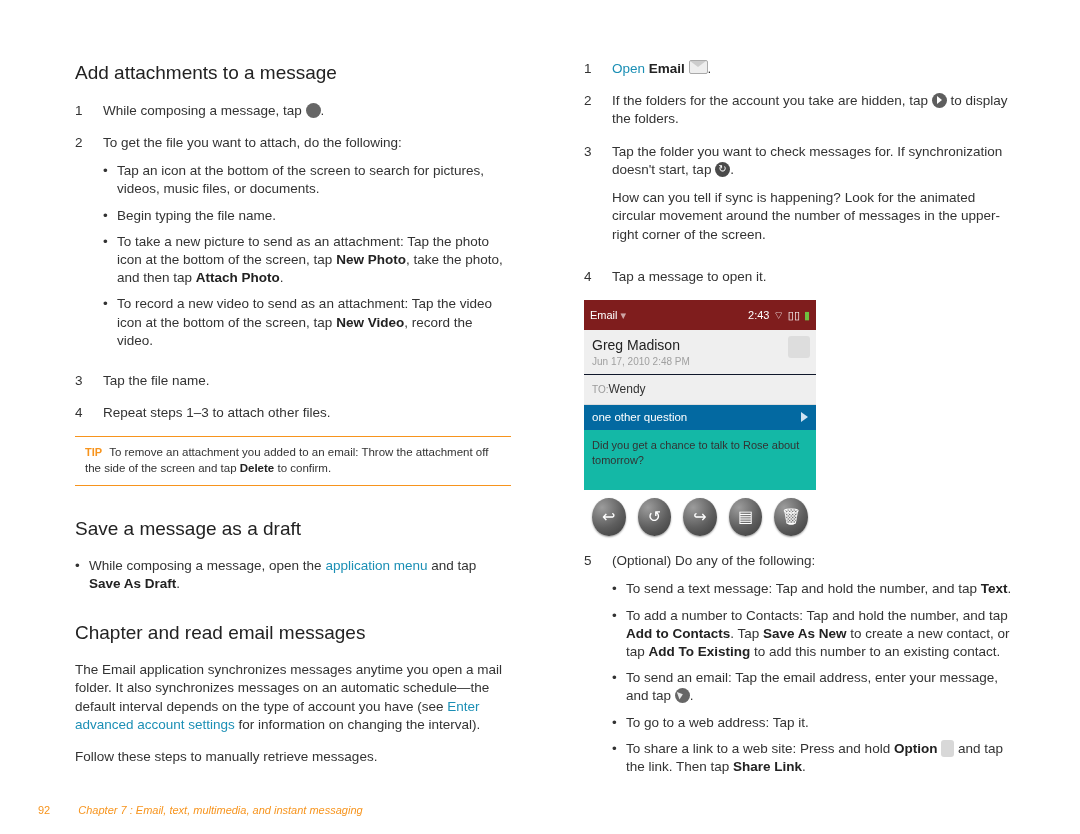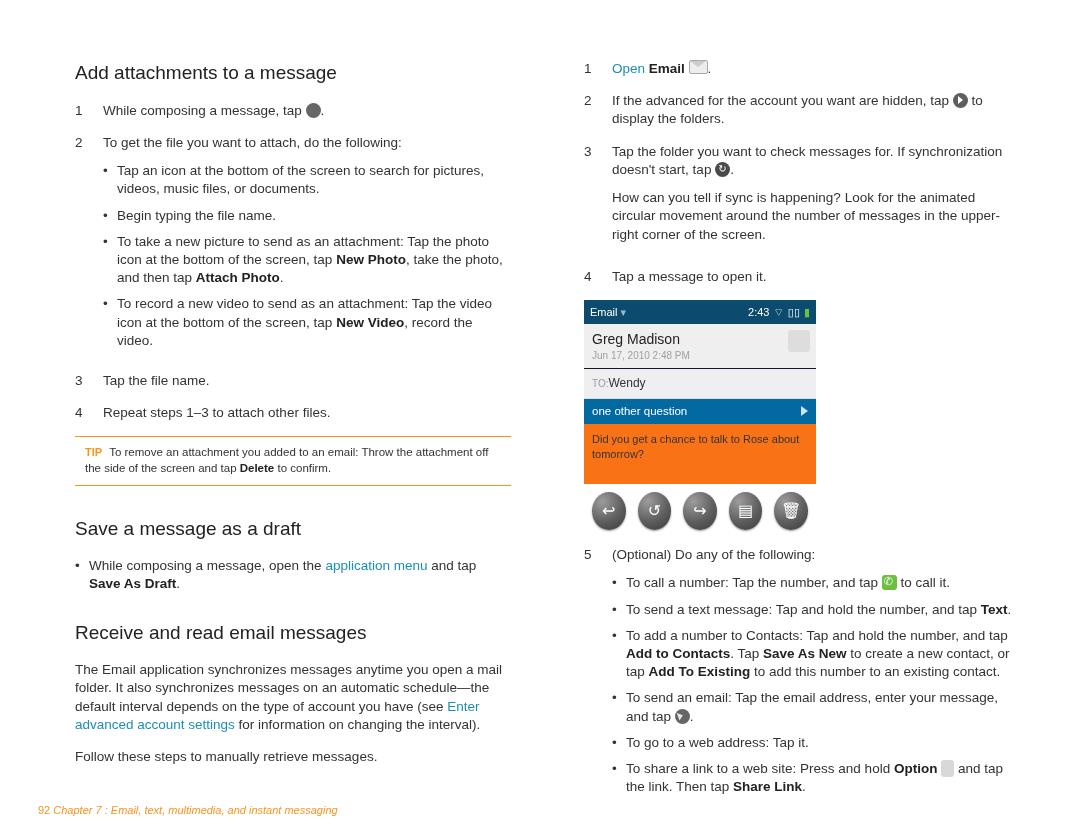--- a/index.html
+++ b/index.html
@@ -121,21 +121,21 @@
     content:"";position:absolute;left:3px;top:3px;
     border-left:5px solid #e8e8e8;border-top:4px solid transparent;border-bottom:4px solid transparent;transform:rotate(-20deg);
   }
 
   
   .phone-mock {
     width: 232px;
     margin: 4px 0 10px 0;
   }
   .pm-statusbar{
-    background:#0c4a6e;color:#fff;height:24px;display:flex;align-items:center;justify-content:space-between;
+    background:#7f1d1d;color:#fff;height:30px;display:flex;align-items:center;justify-content:space-between;
     padding:0 6px;font-size:11px;margin-top:8px;
   }
   .pm-statusbar .r{display:flex;gap:4px;align-items:center;}
   .pm-header{
     background:#efefef;padding:6px 8px;position:relative;border-bottom:1px solid #0f172a;
   }
   .pm-header .from{font-size:14px;color:#222;}
   .pm-header .date{font-size:10px;color:#a0a0a0;}
   .pm-header .corner{
     position:absolute;right:6px;top:6px;width:22px;height:22px;background:#ddd;border-radius:3px;
@@ -143,38 +143,38 @@
   .pm-to{
     background:#efefef;padding:6px 8px;font-size:12px;border-bottom:1px solid #ddd;
   }
   .pm-to .lbl{color:#9a9a9a;font-size:10px;margin-right:0;}
   .pm-subject{
     background:#0369a1;color:#fff;padding:5px 8px;font-size:11.5px;display:flex;justify-content:space-between;align-items:center;
   }
   .pm-subject .tri{
     width:0;height:0;border-left:7px solid #cfe3f2;border-top:5px solid transparent;border-bottom:5px solid transparent;
   }
-  .pm-body{background:#f97316;padding:8px;font-size:11px;min-height:44px;}
+  .pm-body{background:#14b8a6;padding:8px;font-size:11px;min-height:44px;}
   .pm-toolbar{
     display:flex;gap:12px;padding:8px 8px 6px 8px;background:#fff;
   }
   .pm-btn{
     width:38px;height:38px;border-radius:50%;
     background:radial-gradient(circle at 30% 25%, #9c9c9c 0%, #5e5e5e 55%, #3a3a3a 100%);
     box-shadow:0 1px 2px rgba(0,0,0,.4);
     display:flex;align-items:center;justify-content:center;color:#fff;font-size:16px;
   }
 
   .footer{
     position:absolute;
     bottom:18px;
     left:38px;
     font-size:11px;
   }
-  .footer .pg{color:#f7941d;margin-right:0;}
+  .footer .pg{color:#f7941d;margin-right:25px;}
   .footer .chap{color:#f7941d;font-style:italic;}
 </style>
 </head>
 <body>
 
 <div class="page">
 
   <div class="col">
     <h2>Add attachments to a message</h2>
 
@@ -217,40 +217,40 @@
       <span>To remove an attachment you added to an email: Throw the attachment off the side of the screen and tap </span><b>Delete</b><span> to confirm.</span>
     </div>
 
     <h2>Save a message as a draft</h2>
     <ul class="bullets" style="margin-bottom:26px">
       <li>
         <span>While composing a message, open the </span><span class="link">application menu</span><span> and tap </span><b>Save As Draft</b><span>.</span>
       </li>
     </ul>
 
-    <h2>Receive and read email messages</h2>
+    <h2>Chapter and read email messages</h2>
     <p>
       <span>The Email application synchronizes messages anytime you open a mail folder. It also synchronizes messages on an automatic schedule—the default interval depends on the type of account you have (see </span><span class="link">Enter advanced account settings</span><span> for information on changing the interval).</span>
     </p>
     <p>Follow these steps to manually retrieve messages.</p>
   </div>
 
   <div class="col">
     <ol class="steps">
       <li>
         <span class="num">1</span>
         <span class="body">
           <span class="link"><span>Open </span><b>Email</b></span>
           <span> </span><span class="inline-icon mail-flat"></span><span>.</span>
         </span>
       </li>
       <li>
         <span class="num">2</span>
         <span class="body">
-          <span>If the advanced for the account you want are hidden, tap </span><span class="inline-icon play-triangle"></span><span> to display the folders.</span>
+          <span>If the folders for the account you take are hidden, tap </span><span class="inline-icon play-triangle"></span><span> to display the folders.</span>
         </span>
       </li>
       <li>
         <span class="num">3</span>
         <span class="body">
           <p>
             <span>Tap the folder you want to check messages for. If synchronization doesn't start, tap </span><span class="inline-icon refresh"></span><span>.</span>
           </p>
           <p>How can you tell if sync is happening? Look for the animated circular movement around the number of messages in the upper-right corner of the screen.</p>
         </span>
@@ -293,23 +293,20 @@
       </div>
     </div>
 
     <ol class="steps">
       <li>
         <span class="num">5</span>
         <span class="body">
           <p>(Optional) Do any of the following:</p>
           <ul class="bullets">
             <li>
-              <span>To call a number: Tap the number, and tap </span><span class="inline-icon phone-green"></span><span> to call it.</span>
-            </li>
-            <li>
               <span>To send a text message: Tap and hold the number, and tap </span><b>Text</b><span>.</span>
             </li>
             <li>
               <span>To add a number to Contacts: Tap and hold the number, and tap </span><b>Add to Contacts</b><span>. Tap </span><b>Save As New</b><span> to create a new contact, or tap </span><b>Add To Existing</b><span> to add this number to an existing contact.</span>
             </li>
             <li>
               <span>To send an email: Tap the email address, enter your message, and tap </span><span class="inline-icon send-icon send-paperplane"></span><span>.</span>
             </li>
             <li>To go to a web address: Tap it.</li>
             <li>

